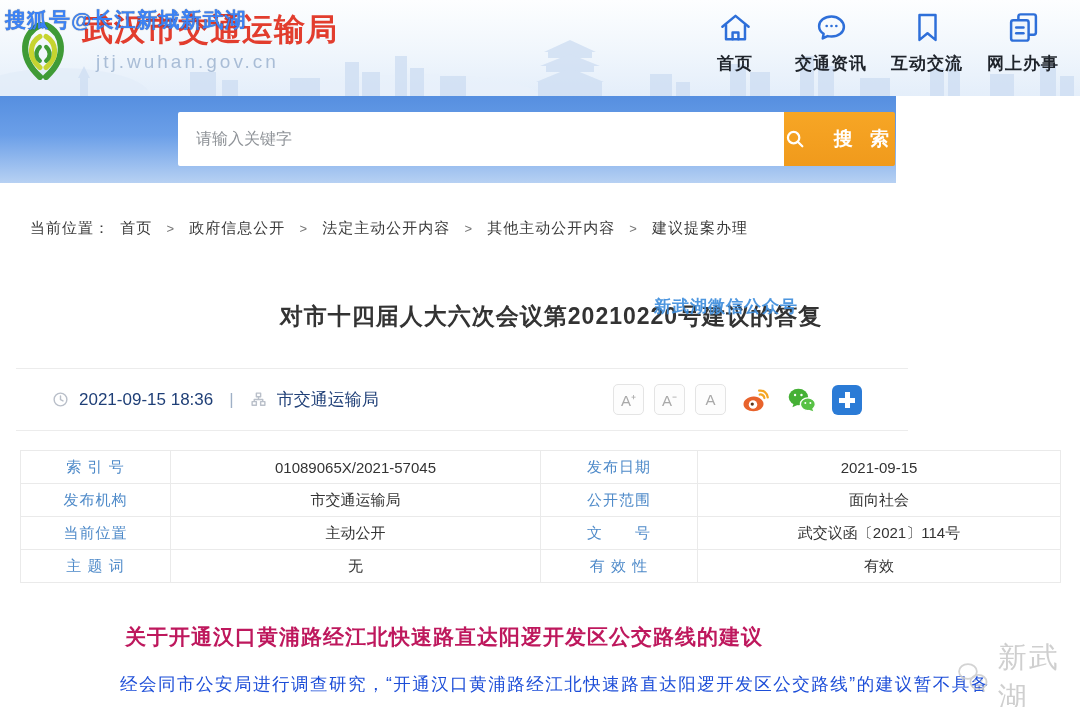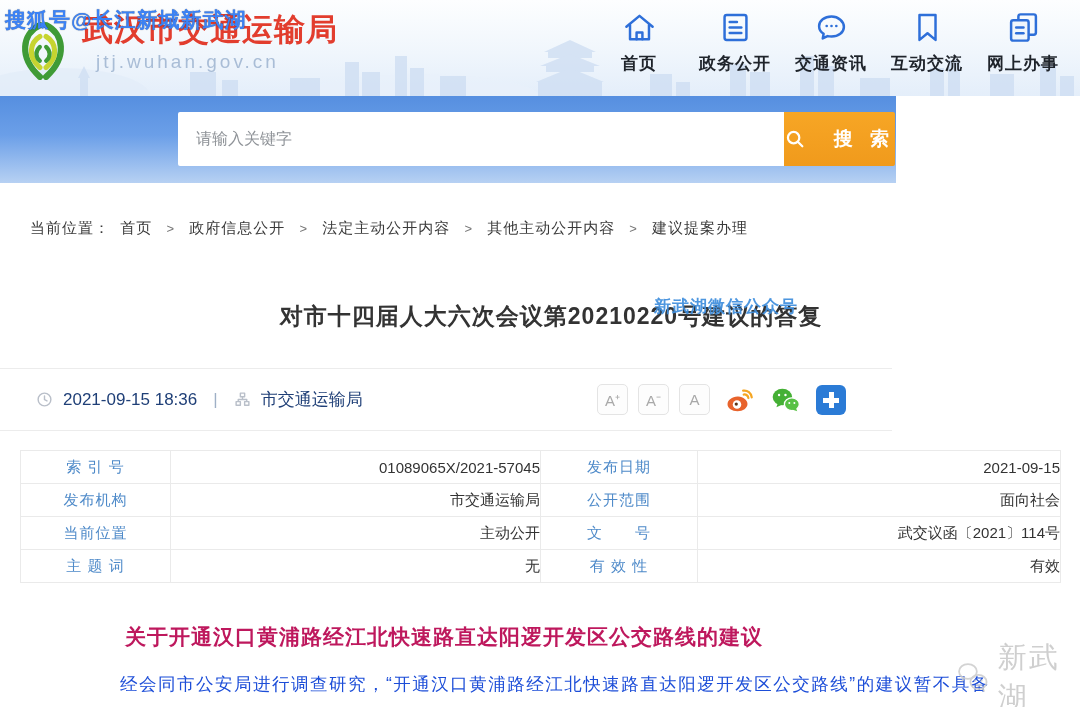--- a/index.html
+++ b/index.html
@@ -36,39 +36,39 @@
   
   .main { position:absolute; top:183px; left:0; width:1080px; height:524px; background:#fff; }
   .breadcrumb { position:absolute; top:36px; left:30px; font-size:15px; color:#3a3a3a; letter-spacing:1px; }
   .breadcrumb .crumb { cursor:pointer; }
   .breadcrumb .sep { color:#777; margin:0 9px; font-size:13px; }
   .doc-title { position:absolute; top:118px; left:0; width:100%; text-align:center;
     font-size:23px; font-weight:600; color:#333; letter-spacing:1px;padding-left:22px; }
   .wm-blue { position:absolute; top:112px; left:654px; font-size:17px; font-weight:bold; color:#3e8edd;
     letter-spacing:1px; opacity:.92; }
 
-  .meta-row { position:absolute; top:185px; left:0; width:892px; height:63px;
+  .meta-row { position:absolute; top:185px; left:16px; width:892px; height:63px;
     border-top:1px solid #ececec; border-bottom:1px solid #ececec;
     display:flex; align-items:center; justify-content:space-between; padding:0 46px 0 36px; }
   .meta-left { display:flex; align-items:center; gap:10px; font-size:17px; color:#1f3f77; }
   .meta-left .pipe { color:#9fb0c6; margin:0 6px; }
   .meta-right { display:flex; align-items:center; gap:10px; }
   .font-btn { width:31px; height:31px; border:1px solid #e4e4e4; border-radius:5px; background:#fdfdfd;
     color:#a9a9a9; font-size:15px; display:flex; align-items:center; justify-content:center; cursor:pointer; }
   .share-icon { width:32px; height:32px; display:flex; align-items:center; justify-content:center; cursor:pointer; margin-left:4px; }
   .share-plus { width:30px; height:30px; background:#2b7bd6; border-radius:6px; position:relative; cursor:pointer; margin-left:4px; }
   .share-plus::before, .share-plus::after { content:""; position:absolute; background:#fff; }
   .share-plus::before { left:7px; top:13px; width:16px; height:5px; }
   .share-plus::after { left:13px; top:7px; width:5px; height:16px; }
 
   .info-table { position:absolute; top:267px; left:20px; width:1040px; border-collapse:collapse; table-layout:fixed; }
   .info-table td, .info-table th { border:1px solid #eaeaea; height:33px; font-weight:normal;
     font-size:15px; vertical-align:middle; }
   .info-table th { color:#4e8ac9; text-align:center; letter-spacing:1px; }
-  .info-table td { color:#333; text-align:right; }
+  .info-table td { color:#333; text-align:center; }
 
   .article-heading { position:absolute; top:440px; left:125px; font-size:21px; font-weight:bold;
     color:#be185d; letter-spacing:1px; }
   .article-para { position:absolute; top:487px; left:120px; width:900px; font-size:17.5px;
     color:#1d4ed8; letter-spacing:1.5px; line-height:28px; }
 
   
   .wm-top { position:absolute; top:6px; left:5px; font-size:21px; font-weight:bold; color:#3b82f6;
     letter-spacing:1px; z-index:30; text-shadow:0 0 1px rgba(0,0,0,.55); }
   .wm-br { position:absolute; top:455px; left:955px; display:flex; align-items:center; gap:4px;
@@ -137,29 +137,20 @@
       <div class="nav-item">
         <svg viewBox="0 0 24 24" fill="none" stroke="#2e6fd9" stroke-width="1.7" stroke-linecap="round" stroke-linejoin="round">
           <path d="M3 11.5 L12 4 L21 11.5"></path>
             <path d="M5.5 10.2 V20 H18.5 V10.2"></path>
             <path d="M10 20 v-4.6 h4 V20"></path>
         </svg>
         <span class="nav-label">首页</span>
       </div>
       <div class="nav-item">
         <svg viewBox="0 0 24 24" fill="none" stroke="#2e6fd9" stroke-width="1.7" stroke-linecap="round" stroke-linejoin="round">
-          <rect x="4.5" y="3.5" width="15" height="17" rx="1.5"></rect>
-            <path d="M8 8.2 h5"></path>
-            <path d="M8 12 h8"></path>
-            <path d="M8 15.8 h8"></path>
-        </svg>
-        <span class="nav-label">政务公开</span>
-      </div>
-      <div class="nav-item">
-        <svg viewBox="0 0 24 24" fill="none" stroke="#2e6fd9" stroke-width="1.7" stroke-linecap="round" stroke-linejoin="round">
           <path d="M12 4.5 c-4.8 0 -8.5 2.9 -8.5 6.6 0 2.1 1.2 4 3.1 5.2 L6 19.5 l3.3 -1.6 c.9 .2 1.8 .3 2.7 .3 4.8 0 8.5 -2.9 8.5 -6.6 S16.8 4.5 12 4.5z"></path>
           <circle cx="8.7" cy="11" r="0.9" fill="#2e6fd9" stroke="none"></circle>
           <circle cx="12" cy="11" r="0.9" fill="#2e6fd9" stroke="none"></circle>
           <circle cx="15.3" cy="11" r="0.9" fill="#2e6fd9" stroke="none"></circle>
         </svg>
         <span class="nav-label">交通资讯</span>
       </div>
       <div class="nav-item">
         <svg viewBox="0 0 24 24" fill="none" stroke="#2e6fd9" stroke-width="1.7" stroke-linecap="round" stroke-linejoin="round">
           <path d="M6.5 3.5 h11 V20.5 l-5.5 -4.6 -5.5 4.6 z"></path>

